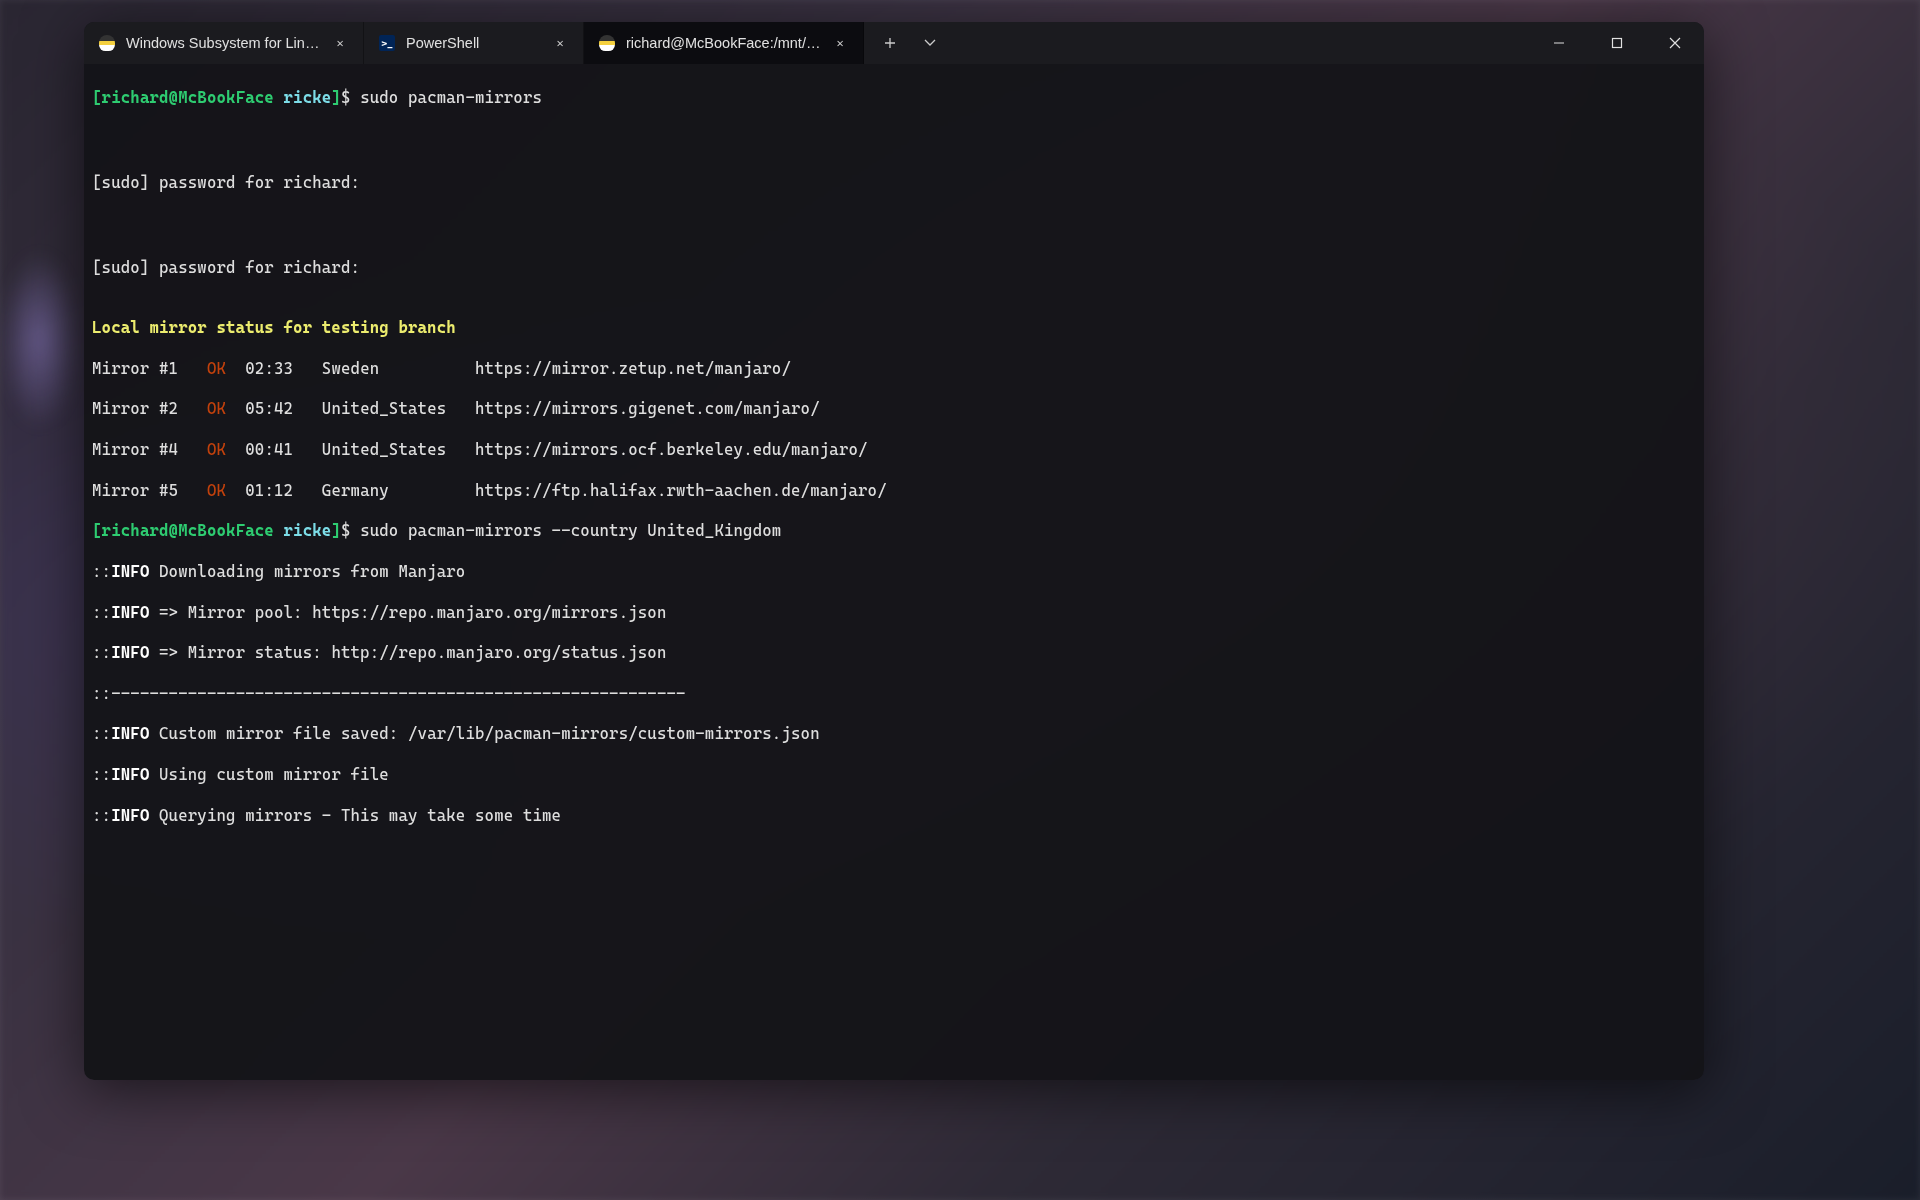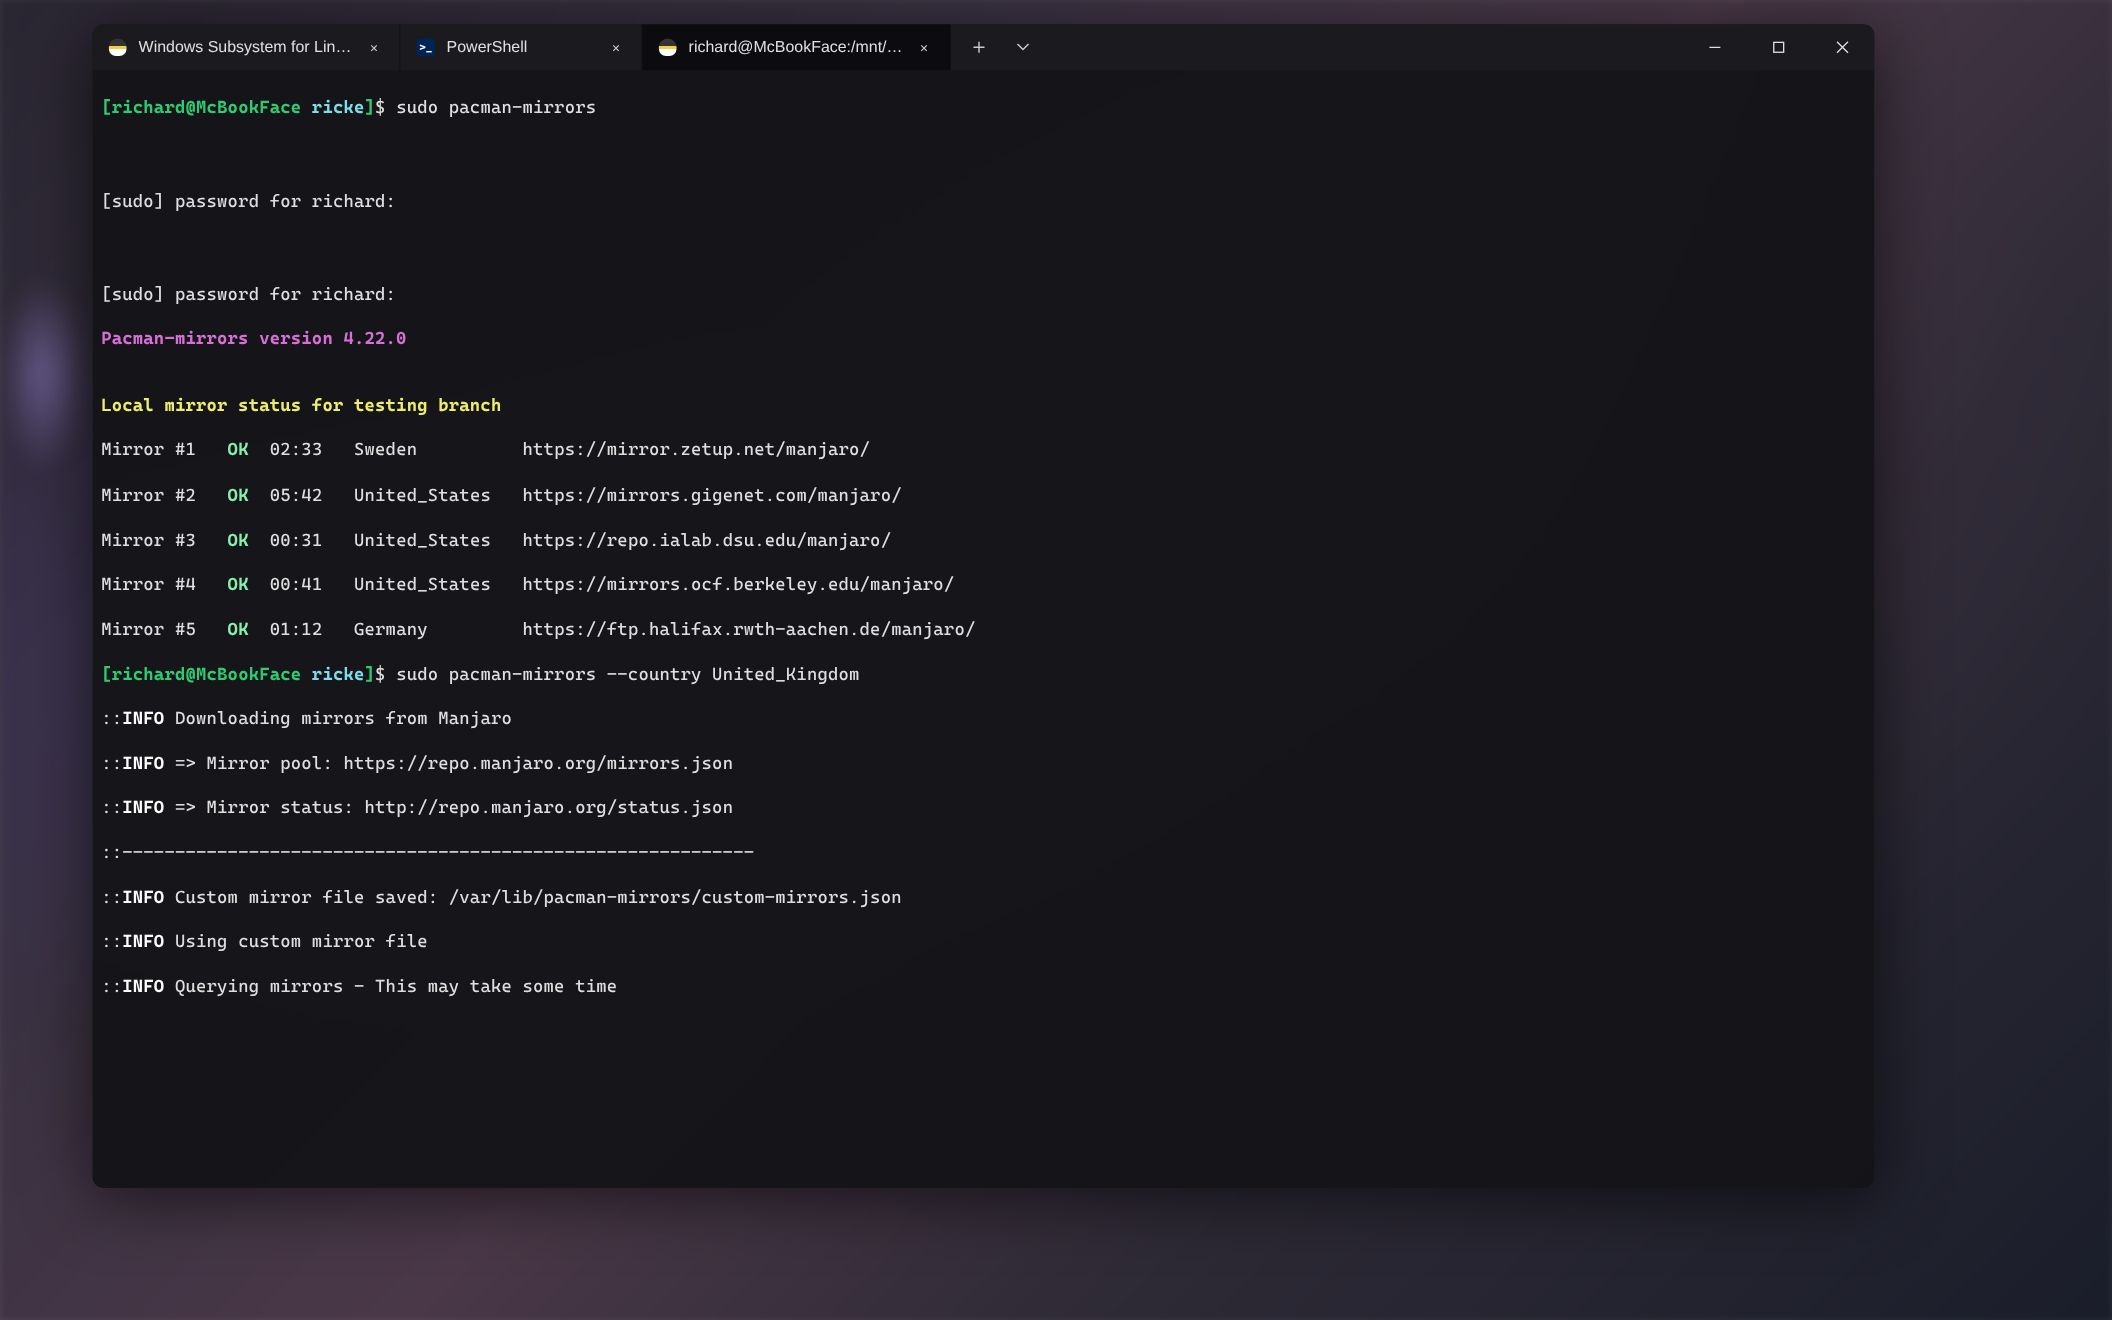--- a/index.html
+++ b/index.html
@@ -137,21 +137,21 @@
 .line { display: block; }
 .prompt-bracket { color: #2ecc71; font-weight: bold; }
 .prompt-user { color: #2ecc71; font-weight: bold; }
 .prompt-at { color: #2ecc71; font-weight: bold; }
 .prompt-host { color: #2ecc71; font-weight: bold; }
 .prompt-path { color: #7cdce7; font-weight: bold; }
 .prompt-dollar { color: #dedede; }
 .cmd { color: #dedede; }
 .version-line { color: #d670d6; font-weight: bold; }
 .yellow-header { color: #ecec6e; font-weight: bold; margin-top: 20px; }
-.ok { color: #86efac; font-weight: bold; margin-top: 35px; }
+.ok { color: #c2410c; font-weight: normal; margin-top: 35px; }
 .info-bold { font-weight: bold; color: #ffffff; margin-top: 32px; }
 .plain { color: #dedede; margin-top: 44px; }
 .tux-icon {
   background: linear-gradient(180deg, #333 40%, #f4d03f 40%, #f4d03f 60%, #fff 60%);
   border-radius: 50% 50% 40% 40%;
   width: 16px;
   height: 16px;
   position: relative;
 }
 .ps-icon {
@@ -231,25 +231,23 @@
             <path d="M1 1l10 10M11 1L1 11" stroke="#e0e0e0" stroke-width="1.2"></path>
           </svg>
       </div>
     </div>
   </div>
 
   <div class="terminal">
 <span class="line"><span class="prompt-bracket">[</span><span class="prompt-user">richard</span><span class="prompt-at">@</span><span class="prompt-host">McBookFace</span> <span class="prompt-path">ricke</span><span class="prompt-bracket">]</span><span class="prompt-dollar">$ </span><span class="cmd">sudo pacman-mirrors</span></span>
 <span class="line plain">[sudo] password for richard:</span>
 <span class="line plain">[sudo] password for richard:</span>
-<span class="line version-line">Pacman-mirrors version 4.22.0</span>
 <span class="line yellow-header">Local mirror status for testing branch</span>
 <span class="line"><span>Mirror #1</span>   <span class="ok">OK</span>  <span>02:33</span>   Sweden          <span>https://mirror.zetup.net/manjaro/</span></span>
 <span class="line"><span>Mirror #2</span>   <span class="ok">OK</span>  <span>05:42</span>   United_States   <span>https://mirrors.gigenet.com/manjaro/</span></span>
-<span class="line"><span>Mirror #3</span>   <span class="ok">OK</span>  <span>00:31</span>   United_States   <span>https://repo.ialab.dsu.edu/manjaro/</span></span>
 <span class="line"><span>Mirror #4</span>   <span class="ok">OK</span>  <span>00:41</span>   United_States   <span>https://mirrors.ocf.berkeley.edu/manjaro/</span></span>
 <span class="line"><span>Mirror #5</span>   <span class="ok">OK</span>  <span>01:12</span>   Germany         <span>https://ftp.halifax.rwth-aachen.de/manjaro/</span></span>
 <span class="line"><span class="prompt-bracket">[</span><span class="prompt-user">richard</span><span class="prompt-at">@</span><span class="prompt-host">McBookFace</span> <span class="prompt-path">ricke</span><span class="prompt-bracket">]</span><span class="prompt-dollar">$ </span><span class="cmd">sudo pacman-mirrors --country United_Kingdom</span></span>
 <span class="line">::<span class="info-bold">INFO</span> <span>Downloading mirrors from Manjaro</span></span>
 <span class="line">::<span class="info-bold">INFO</span> <span>=&gt; Mirror pool: https://repo.manjaro.org/mirrors.json</span></span>
 <span class="line">::<span class="info-bold">INFO</span> <span>=&gt; Mirror status: http://repo.manjaro.org/status.json</span></span>
 <span class="line">::<span>------------------------------------------------------------</span></span>
 <span class="line">::<span class="info-bold">INFO</span> <span>Custom mirror file saved: /var/lib/pacman-mirrors/custom-mirrors.json</span></span>
 <span class="line">::<span class="info-bold">INFO</span> <span>Using custom mirror file</span></span>
 <span class="line">::<span class="info-bold">INFO</span> <span>Querying mirrors - This may take some time</span></span>

